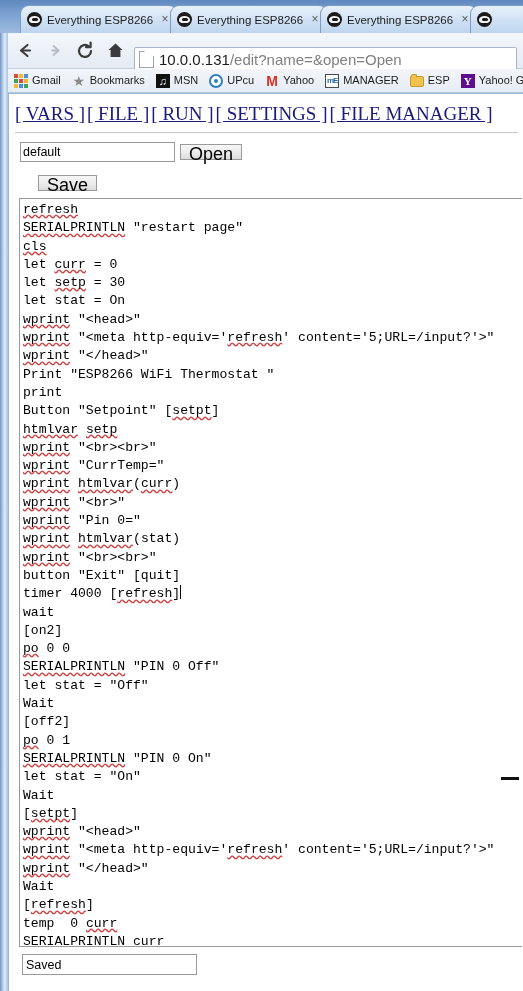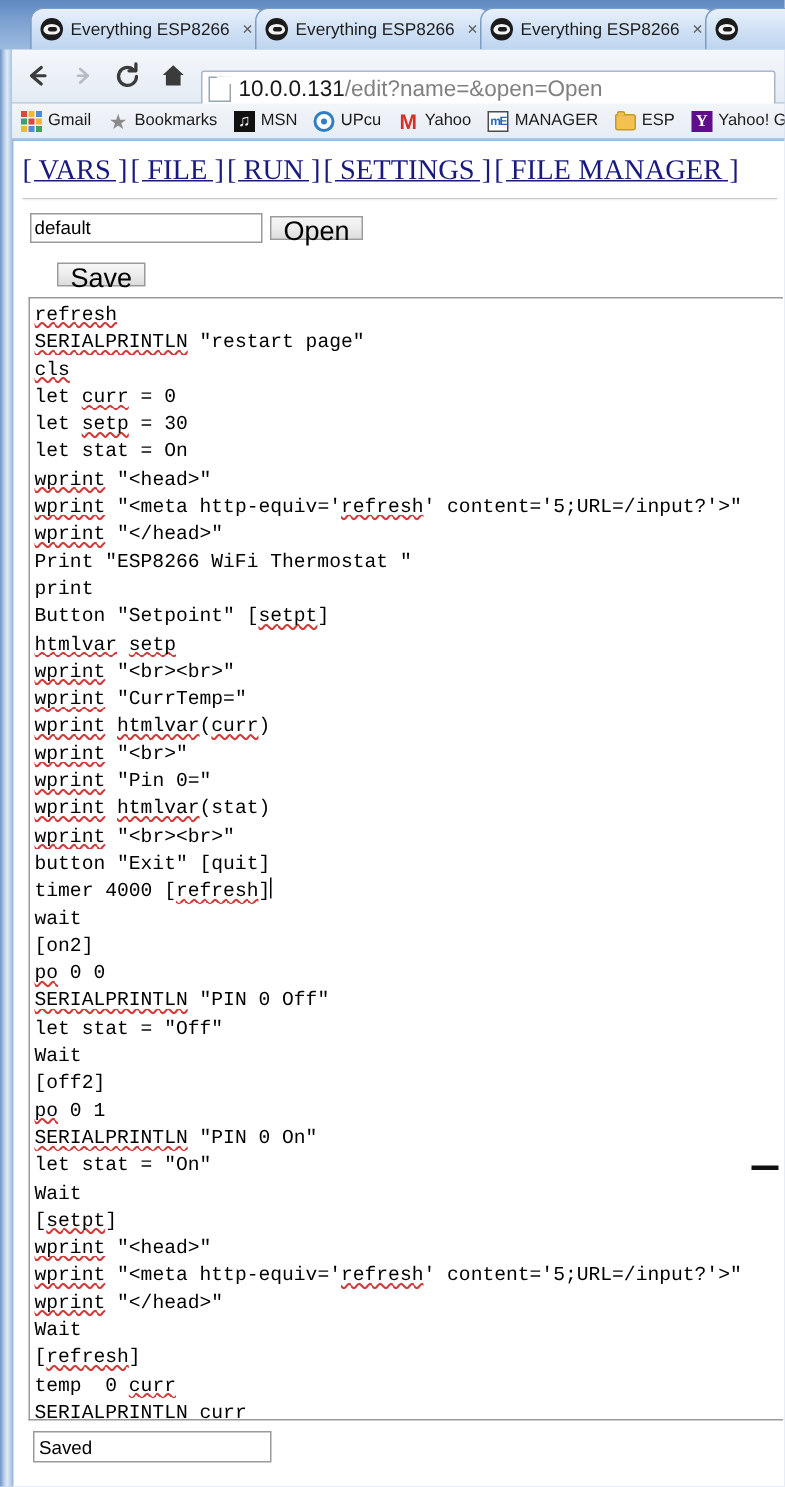--- a/index.html
+++ b/index.html
@@ -398,21 +398,21 @@
     top: 578px;
     width: 18px;
     height: 3px;
     background: #111111;
   }
 
   
   #status-box {
     position: absolute;
     left: 13px; top: 860px;
-    width: 159px; height: 21px;
+    width: 175px; height: 21px;
     box-sizing: border-box;
     border: 1px solid #9a9a9a;
     background: #ffffff;
     font-family: "Liberation Sans", sans-serif;
     font-size: 12.5px;
     color: #000000;
     padding: 0 3px;
     line-height: 19px;
     outline: none;
   }

